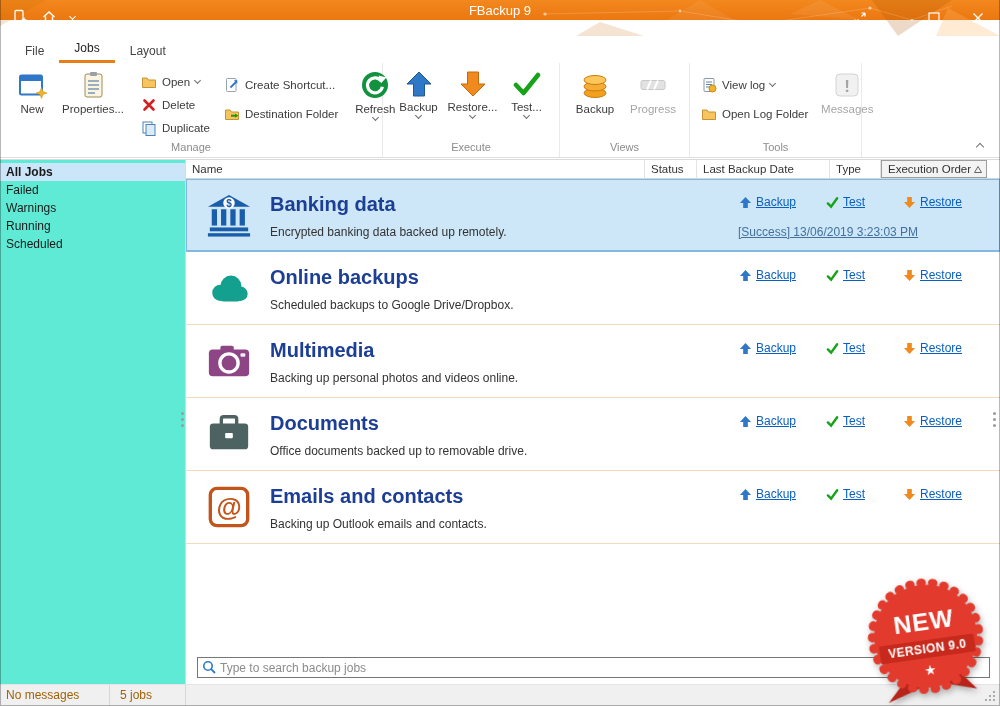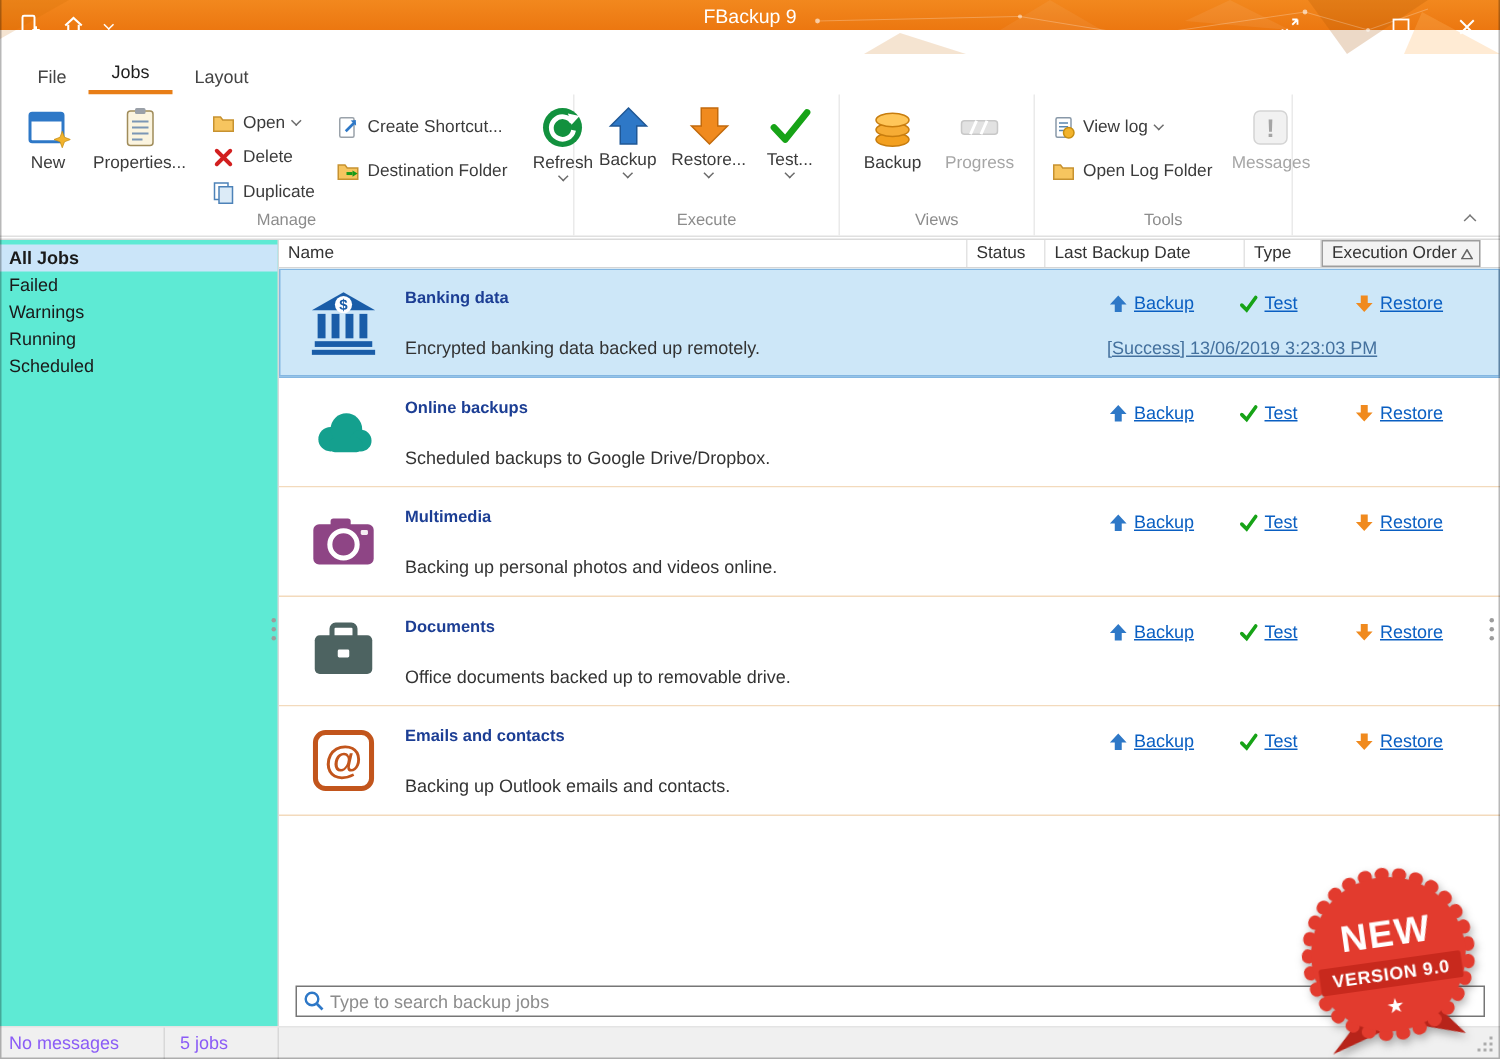--- a/index.html
+++ b/index.html
@@ -61,21 +61,21 @@
   .main { flex:1; position:relative; background:#fff; overflow:visible; }
   .thead { display:flex; height:19px; border-bottom:1px solid #D5D5D5; font-size:11.5px; color:#333; }
   .th { border-right:1px solid #E3E3E3; padding-left:6px; line-height:18px; display:flex; align-items:center; }
   .th.c-name { width:459px; } .th.c-status { width:52px; } .th.c-date { width:133px; } .th.c-type { width:51px; }
   .th.c-exec { width:106px; border:1px solid #9E9E9E; background:#F3F3F3;
                justify-content:space-between; padding-right:4px; }
 
   .row { height:73px; position:relative; border-bottom:1px solid #F3DABC; background:#fff; }
   .row.selected { background:#CDE7F8; box-shadow:inset 0 0 0 1px #84B7E2; border-bottom-color:#84B7E2; }
   .job-icon { position:absolute; left:20px; top:13px; }
-  .job-title { position:absolute; left:84px; top:14px; font-size:11px; font-weight:bold; color:#1C3E94; }
+  .job-title { position:absolute; left:84px; top:14px; font-size:20px; font-weight:bold; color:#1C3E94; }
   .job-desc  { position:absolute; left:84px; top:46px; font-size:12px; color:#333; }
   .action { position:absolute; top:16px; display:flex; align-items:center; gap:4px; font-size:12px; }
   .act-backup { left:553px; } .act-test { left:640px; } .act-restore { left:717px; }
   .linktext { color:#0A5FC2; text-decoration:underline; }
   .last-status { position:absolute; left:552px; top:46px; font-size:12px; color:#44719E;
                  text-decoration:underline; }
 
   .searchbar { position:absolute; left:11px; right:10px; bottom:6px; height:21px;
                border:1px solid #767676; display:flex; align-items:center; background:#fff; z-index:3; }
   .searchbar svg { margin:0 3px 0 4px; flex:0 0 auto; }
@@ -85,21 +85,21 @@
   .badge { position:absolute; right:12px; top:414px; width:124px; height:130px; z-index:40;
            transform:rotate(-8deg); filter:drop-shadow(1px 3px 3px rgba(0,0,0,.3)); }
 
   .vgrip { position:absolute; width:3px; height:3px; background:#9C9C9C; border-radius:50%;
            box-shadow:0 6px #9C9C9C, 0 12px #9C9C9C; z-index:5; }
   .vgrip.left { left:181px; top:252px; }
   .vgrip.right { right:4px; top:252px; }
 
   
   .statusbar { position:absolute; left:0; right:0; bottom:0; height:22px; background:#F0F0F0;
-               border-top:1px solid #E4E4E4; display:flex; font-size:12px; color:#8b5cf6; z-index:10; }
+               border-top:1px solid #E4E4E4; display:flex; font-size:12px; color:#a16207; z-index:10; }
   .sb-cell { padding:0 6px; line-height:21px; border-right:1px solid #D8D8D8; height:100%; }
   .sb-cell.c-msgs { width:110px; }
   .sb-cell.c-jobs { width:76px; padding-left:10px; }
   .sizegrip { position:absolute; right:5px; bottom:13px; width:2px; height:2px; background:#ABABAB;
               box-shadow:0 4px #ABABAB, 0 8px #ABABAB, -4px 4px #ABABAB, -4px 8px #ABABAB, -8px 8px #ABABAB; }
 </style>
 </head>
 <body>
 
 <div class="titlebar">

